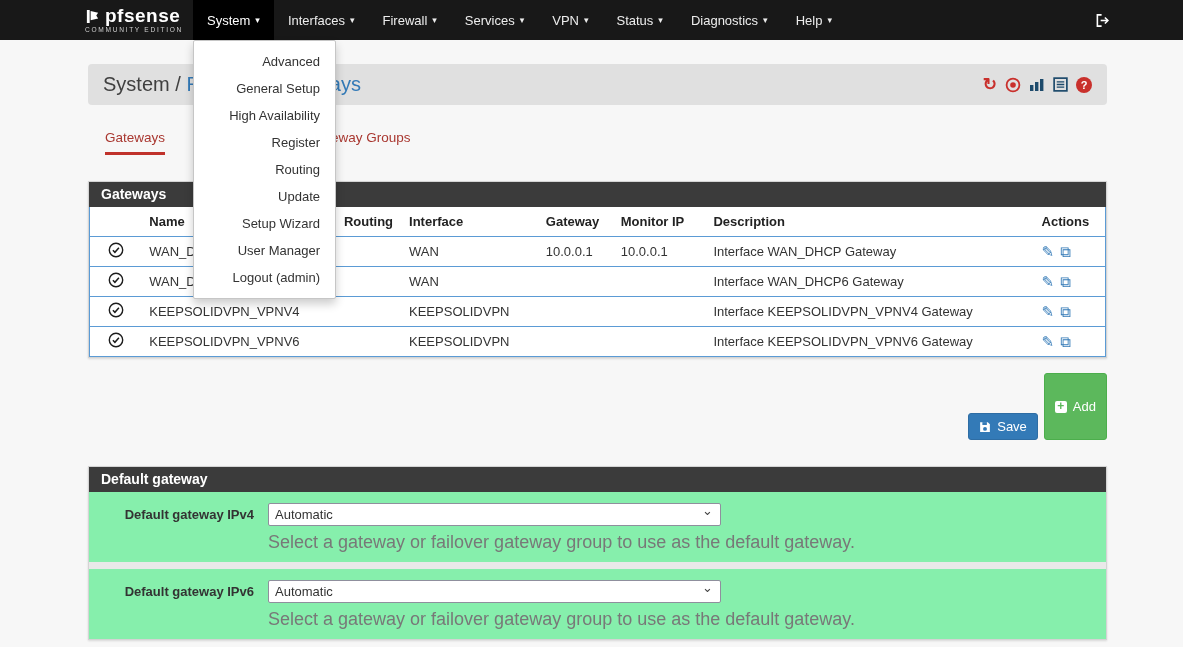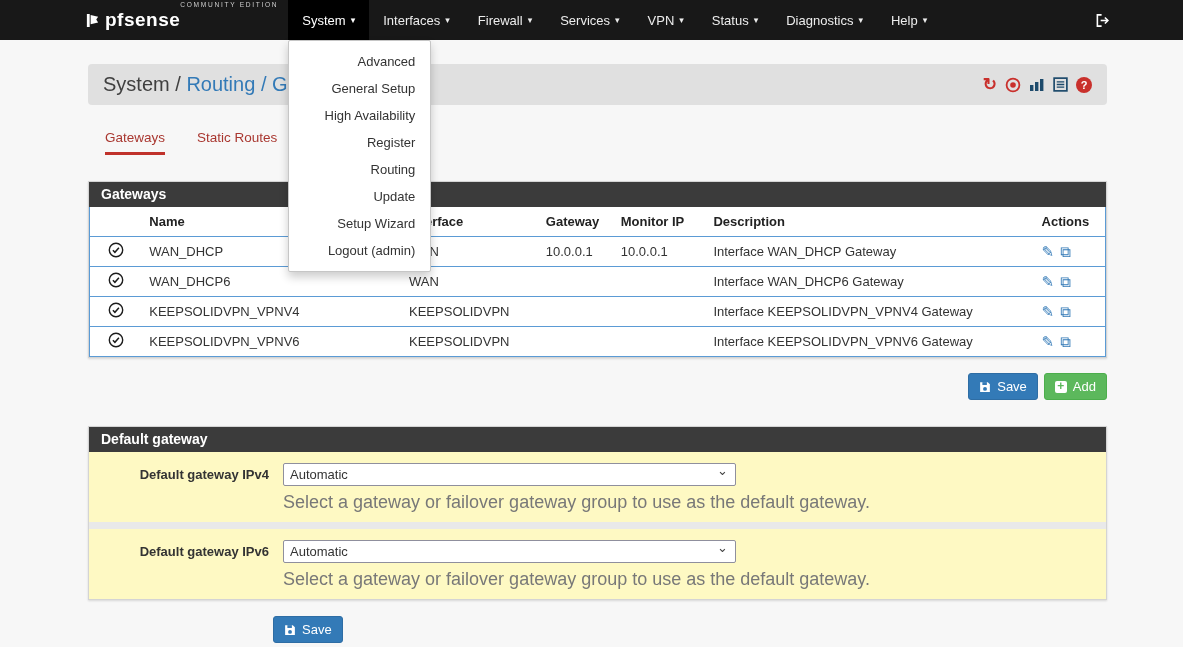--- a/index.html
+++ b/index.html
@@ -2,21 +2,21 @@
 <html><head>
 <meta charset="utf-8">
 <style>
   * { box-sizing: border-box; margin: 0; padding: 0; }
   html,body { width:1183px; height:647px; overflow:hidden; }
   body { background:#f7f7f7; font-family:"Liberation Sans", sans-serif; color:#333; font-size:13px; }
 
   
   .navbar { height:40px; background:#181818; width:100%; }
   .nav-inner { width:1040px; margin-left:85px; height:40px; display:flex; align-items:stretch; }
-  .logo { display:flex; flex-direction:row; justify-content:center; color:#fff; margin-right:10px; cursor:pointer; }
+  .logo { display:flex; flex-direction:column; justify-content:center; color:#fff; margin-right:10px; cursor:pointer; }
   .logo-top { display:flex; align-items:center; gap:5px; }
   .logo-text { font-size:19px; font-weight:bold; letter-spacing:.5px; line-height:18px; }
   .logo-sub { font-size:6.6px; letter-spacing:1.7px; color:#cfcfcf; margin-top:1px; }
   .nav-menu { list-style:none; display:flex; }
   .nav-item { position:relative; display:flex; align-items:center; padding:0 14px; color:#ededed; font-size:13px; cursor:pointer; white-space:nowrap; }
   .nav-item.active { background:#000; color:#fff; }
   .caret { font-size:9px; margin-left:5px; line-height:1; }
   .nav-logout { margin-left:auto; display:flex; align-items:center; padding:0 14px; cursor:pointer; }
 
   
@@ -51,28 +51,28 @@
               border-left:1px solid #5b9bd5; border-right:1px solid #5b9bd5; border-bottom:1px solid #5b9bd5; }
   .gw-table th { text-align:left; font-weight:bold; padding:7px 8px; color:#222; }
   .gw-table td { padding:5px 8px; border-top:1px solid #5b9bd5; color:#333; }
   .gw-table td.c { text-align:center; }
   .act-icon { color:#337ab7; font-size:15px; cursor:pointer; margin-right:6px; line-height:1; }
 
   
   .btn-row { display:flex; justify-content:flex-end; gap:6px; margin-top:15px; }
   .btn { display:inline-flex; align-items:center; gap:6px; font-size:13px; color:#fff; padding:4px 10px;
          border-radius:3px; border:1px solid transparent; cursor:pointer; line-height:17px; }
-  .btn-blue { background:#337ab7; border-color:#2e6da4; }
+  .btn-blue { background:#337ab7; border-color:#2e6da4;margin-top:40px; }
   .btn-green { background:#5cb85c; border-color:#4cae4c; }
   .add-icon { width:12px; height:12px; background:#fff; border-radius:2px; display:inline-flex; align-items:center;
               justify-content:center; }
   .add-icon span { color:#5cb85c; font-size:12px; font-weight:bold; line-height:10px; margin-top:-1px; }
 
   
-  .form-row { display:flex; padding:11px 15px 9px 30px; background:#fef9c3; }
+  .form-row { display:flex; padding:11px 15px 9px 15px; background:#86efac; }
   .form-row + .form-row { border-top:7px solid #e9e9e9; }
   .form-label { width:150px; text-align:right; font-weight:bold; font-size:13px; padding-top:4px; flex:none; }
   .form-col { margin-left:14px; }
   .select-wrap { position:relative; width:453px;border-radius:11px; }
   .select-wrap select { width:100%; height:23px; font-size:13px; padding:1px 22px 1px 6px; border:1px solid #8f8f9d;
                         border-radius:2px; background:#fff; color:#333; appearance:none; -webkit-appearance:none; }
   .select-wrap::after { content:"⌄"; position:absolute; right:8px; top:0px; font-size:13px; color:#444; pointer-events:none; }
   .help-text { font-size:18px; color:#787878; margin-top:6px; }
 
   .bottom-save { margin-top:16px; margin-left:185px; }
@@ -104,20 +104,21 @@
         <span class="caret">▾</span>
 
         <div class="dropdown">
           <div class="dropdown-item">Advanced</div>
           <div class="dropdown-item">General Setup</div>
           <div class="dropdown-item">High Availability</div>
           <div class="dropdown-item">Register</div>
           <div class="dropdown-item">Routing</div>
           <div class="dropdown-item">Update</div>
           <div class="dropdown-item">Setup Wizard</div>
+          <div class="dropdown-item">User Manager</div>
           <div class="dropdown-item">Logout (admin)</div>
         </div>
       </li>
       <li class="nav-item">
         <span>Interfaces</span>
           <span class="caret">▾</span>
       </li>
       <li class="nav-item">
         <span>Firewall</span>
           <span class="caret">▾</span>

